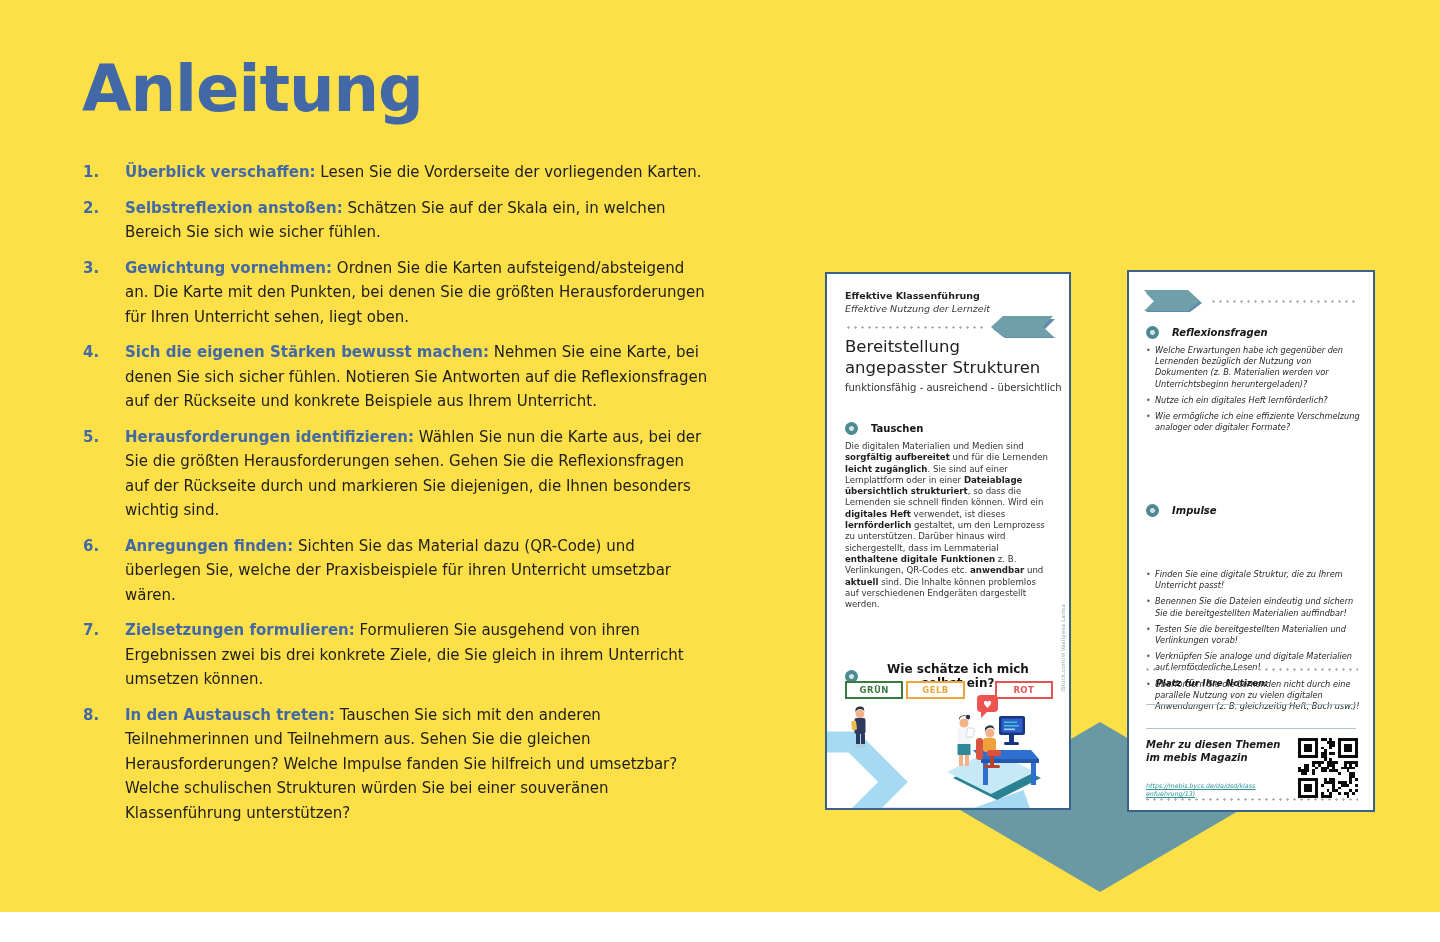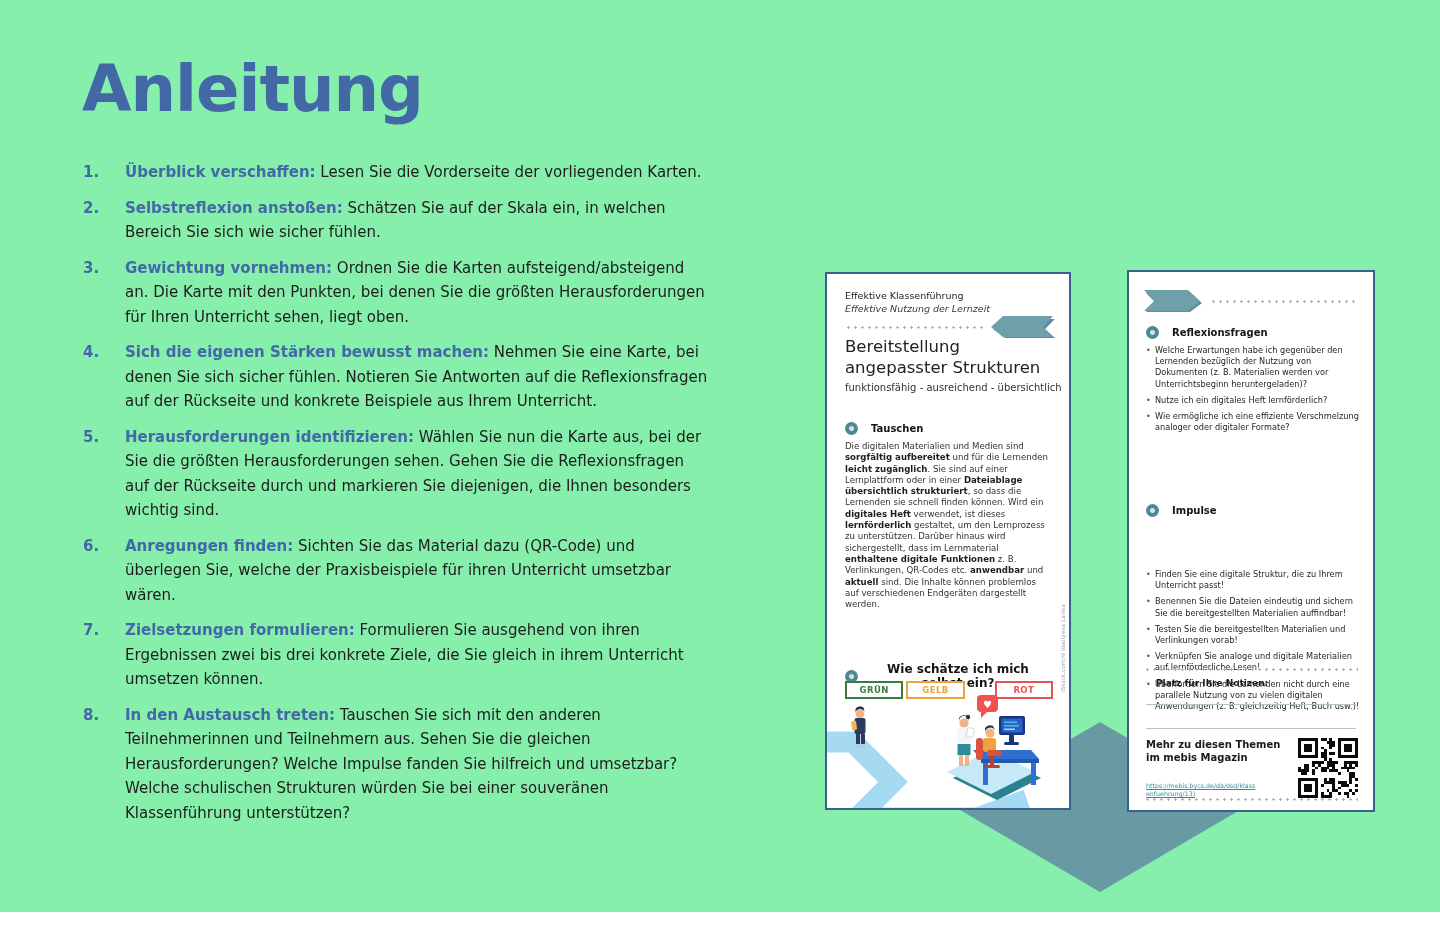--- a/index.html
+++ b/index.html
@@ -1,18 +1,18 @@
 <!DOCTYPE html>
 <html><head>
 <meta charset="utf-8">
 <style>
   * { margin:0; padding:0; box-sizing:border-box; }
   html,body { width:1440px; height:942px; background:#ffffff; overflow:hidden;
     font-family:"DejaVu Sans","Liberation Sans",sans-serif; }
-  .page { position:relative; width:1440px; height:912px; background:#86efac; }
+  .page { position:relative; width:1440px; height:912px; background:#fde047; }
 
   
   .title { position:absolute; left:82px; top:52px; font-size:64px; font-weight:bold;
     color:#4368a6; letter-spacing:-1px; }
   .steps { position:absolute; left:83px; top:160px; width:640px; list-style:none; }
   .step { display:flex; margin-bottom:11px; }
   .step .num { width:42px; flex:0 0 42px; font-weight:bold; color:#4368a6;
     font-size:15px; line-height:24.5px; }
   .step .body { width:585px; font-size:15px; line-height:24.5px; color:#1d1d1d; }
   .step .lead { font-weight:bold; color:#4368a6; }
@@ -24,21 +24,21 @@
   
   .card { position:absolute; background:#fff; border:2px solid #38618c; z-index:1; }
   .card-front { left:825px; top:272px; width:246px; height:538px; }
   .card-back  { left:1127px; top:270px; width:248px; height:542px; }
 
   .dots { height:3px; background-image:radial-gradient(circle,#a8b4ba 1px,transparent 1.3px);
     background-size:7px 3px; background-repeat:repeat-x; background-position:left center; }
 
   
   .cf-inner { position:relative; width:100%; height:100%; overflow:hidden; }
-  .kicker { position:absolute; left:18px; top:16px; font-size:9.5px; font-weight:normal; color:#1e1e1e; }
+  .kicker { position:absolute; left:18px; top:16px; font-size:9.5px; font-weight:bold; color:#1e1e1e; }
   .kicker-sub { position:absolute; left:18px; top:29px; font-size:9.5px; font-style:italic; color:#3a3a3a; }
   .cf-arrow-row { position:absolute; left:18px; right:14px; top:42px; height:22px; }
   .cf-arrow-row .dots { position:absolute; left:0; right:70px; top:10px; }
   .arrow-svg { position:absolute; top:0; height:22px; }
   .cf-arrow-row .arrow-svg { right:0; width:64px; }
   .cf-heading { position:absolute; left:18px; top:62px; width:210px; font-size:16.5px;
     line-height:21px; color:#222; font-weight:normal; }
   .cf-tagline { position:absolute; left:18px; top:108px; font-size:10px; color:#333; }
   .sec-row { display:flex; align-items:center; gap:13px; }
   .dot-icon { width:13px; height:13px; border-radius:50%; flex:0 0 13px;
@@ -51,21 +51,21 @@
   .cf-sec2 { position:absolute; left:18px; right:24px; top:388px; }
   .cf-sec2 .sec-label { flex:1; text-align:center; font-size:12px; }
   .scale { position:absolute; left:18px; right:16px; top:407px; display:flex; gap:3px; }
   .scale-btn { flex:1; height:18px; border:2px solid; background:#fff; font-size:8.5px;
     font-weight:bold; letter-spacing:.4px; display:flex; align-items:center; justify-content:center; }
   .illustration { position:absolute; left:0; right:0; bottom:0; height:116px; overflow:hidden; }
   .credit { position:absolute; right:3px; top:330px; font-size:5.5px; color:#92a3ab;
     writing-mode:vertical-rl; transform:rotate(180deg); letter-spacing:.2px; }
 
   
-  .cb-inner { position:relative; width:100%; height:100%; overflow:hidden; padding:0 15px; }
+  .cb-inner { position:relative; width:100%; height:100%; overflow:hidden; padding:0 15px;font-style:italic; }
   .cb-arrow-row { position:absolute; left:15px; right:15px; top:18px; height:22px; }
   .cb-arrow-row .arrow-svg { left:0; width:58px; }
   .cb-arrow-row .dots { position:absolute; left:66px; right:0; top:10px; }
   .cb-sec-refl { position:absolute; left:17px; top:54px; }
   .bullets { position:absolute; left:17px; width:216px; list-style:none; }
   .bullets li { position:relative; padding-left:9px; font-size:8.2px; line-height:11.2px;
     color:#262626; margin-bottom:5px; }
   .bullets li::before { content:"•"; position:absolute; left:0; top:0; color:#555; font-size:8px; }
   .cb-refl-list { top:73px; }
   .cb-sec-imp { position:absolute; left:17px; top:232px; }

